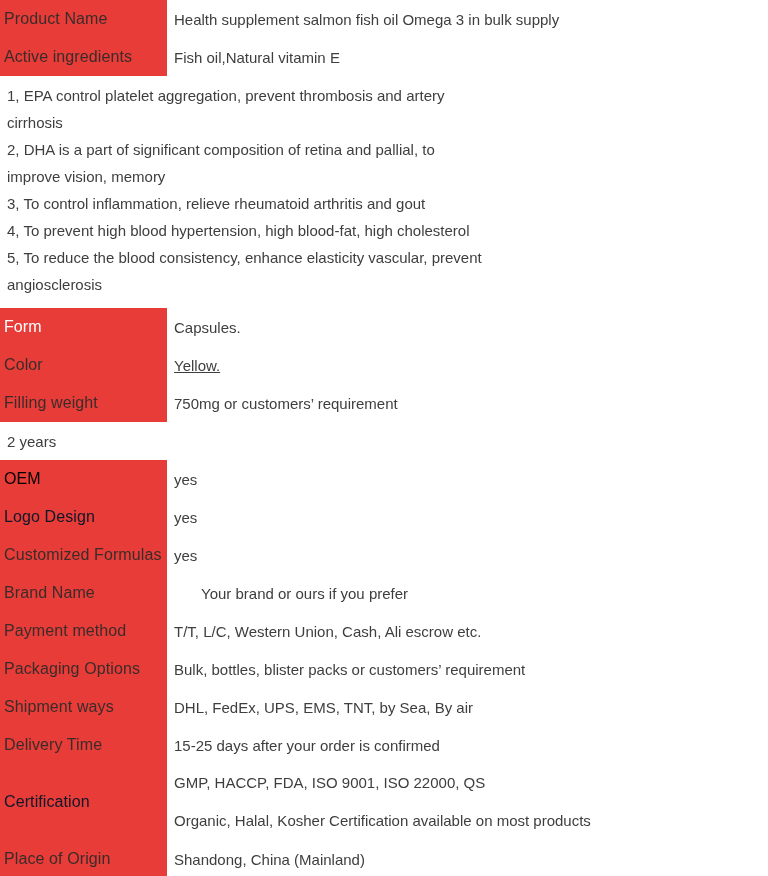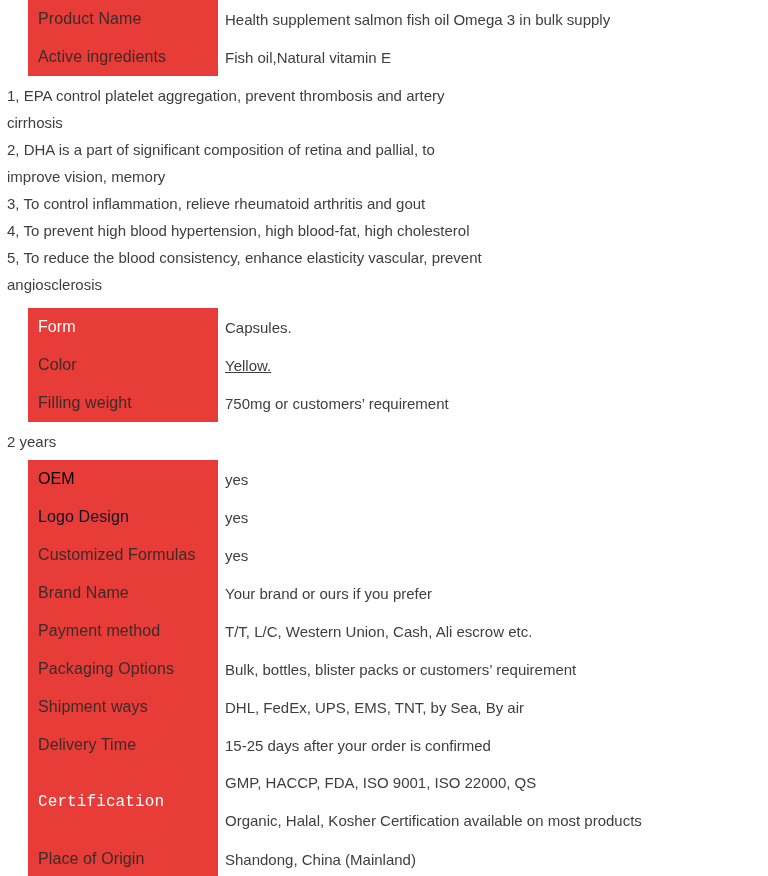--- a/index.html
+++ b/index.html
@@ -19,29 +19,28 @@
     width: 768px;
   }
   .row {
     display: flex;
     align-items: stretch;
   }
   .h38 { height: 38px; }
   .row-function { height: 232px; }
   .row-cert { height: 76px; }
   .label {
-    width: 190px;
+    width: 167px;
     flex-shrink: 0;
     box-sizing: border-box;
-    padding-left: 10px;
+    padding-left: 4px;
     display: flex;
     align-items: center;
     font-size: 16px;
     letter-spacing: 0.1px;
-    margin-left: 28px;
   }
   .value {
     flex: 1;
     box-sizing: border-box;
     padding-left: 7px;
     display: flex;
     align-items: center;
     font-size: 15px;
   }
   .value-multiline {
@@ -121,21 +120,21 @@
     <div class="value" style="color: rgb(62, 62, 62);">yes</div>
   </div>
 
   <div class="row h38">
     <div class="label" style="background: rgb(231, 60, 55); color: rgb(59, 44, 43);">Customized Formulas</div>
     <div class="value" style="color: rgb(62, 62, 62);">yes</div>
   </div>
 
   <div class="row h38">
     <div class="label" style="background: rgb(231, 60, 55); color: rgb(59, 44, 43);">Brand Name</div>
-    <div class="value" style="color: rgb(62, 62, 62);">Your brand or ours if you prefer</div>
+    <div class="value" style="color: rgb(62, 62, 62); margin-left: 27px;">Your brand or ours if you prefer</div>
   </div>
 
   <div class="row h38">
     <div class="label" style="background: rgb(231, 60, 55); color: rgb(59, 44, 43);">Payment method</div>
     <div class="value" style="color: rgb(62, 62, 62);">T/T, L/C, Western Union, Cash, Ali escrow etc.</div>
   </div>
 
   <div class="row h38">
     <div class="label" style="background: rgb(231, 60, 55); color: rgb(59, 44, 43);">Packaging Options</div>
     <div class="value" style="color: rgb(62, 62, 62);">Bulk, bottles, blister packs or customers’ requirement</div>
@@ -145,21 +144,21 @@
     <div class="label" style="background: rgb(231, 60, 55); color: rgb(59, 44, 43);">Shipment ways</div>
     <div class="value" style="color: rgb(62, 62, 62);">DHL, FedEx, UPS, EMS, TNT, by Sea, By air</div>
   </div>
 
   <div class="row h38">
     <div class="label" style="background: rgb(231, 60, 55); color: rgb(59, 44, 43);">Delivery Time</div>
     <div class="value" style="color: rgb(62, 62, 62);">15-25 days after your order is confirmed</div>
   </div>
 
   <div class="row row-cert">
-    <div class="label" style="background: rgb(231, 60, 55); color: #ffffff; font-family: Liberation Mono, monospace;">Certification</div>
+    <div class="label" style="background: rgb(231, 60, 55); color: #0f172a;">Certification</div>
     <div class="value value-cert" style="color: rgb(62, 62, 62);">
       <div class="cert-line">GMP, HACCP, FDA, ISO 9001, ISO 22000, QS</div>
       <div class="cert-line">Organic, Halal, Kosher Certification available on most products</div>
     </div>
   </div>
 
   <div class="row h38">
     <div class="label" style="background: rgb(231, 60, 55); color: rgb(59, 44, 43);">Place of Origin</div>
     <div class="value" style="color: rgb(62, 62, 62);">Shandong, China (Mainland)</div>
   </div>

